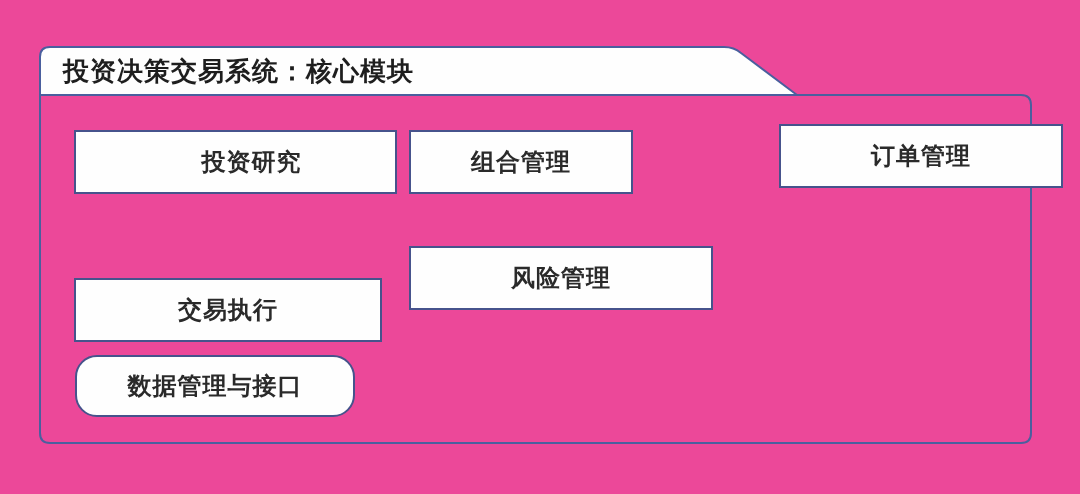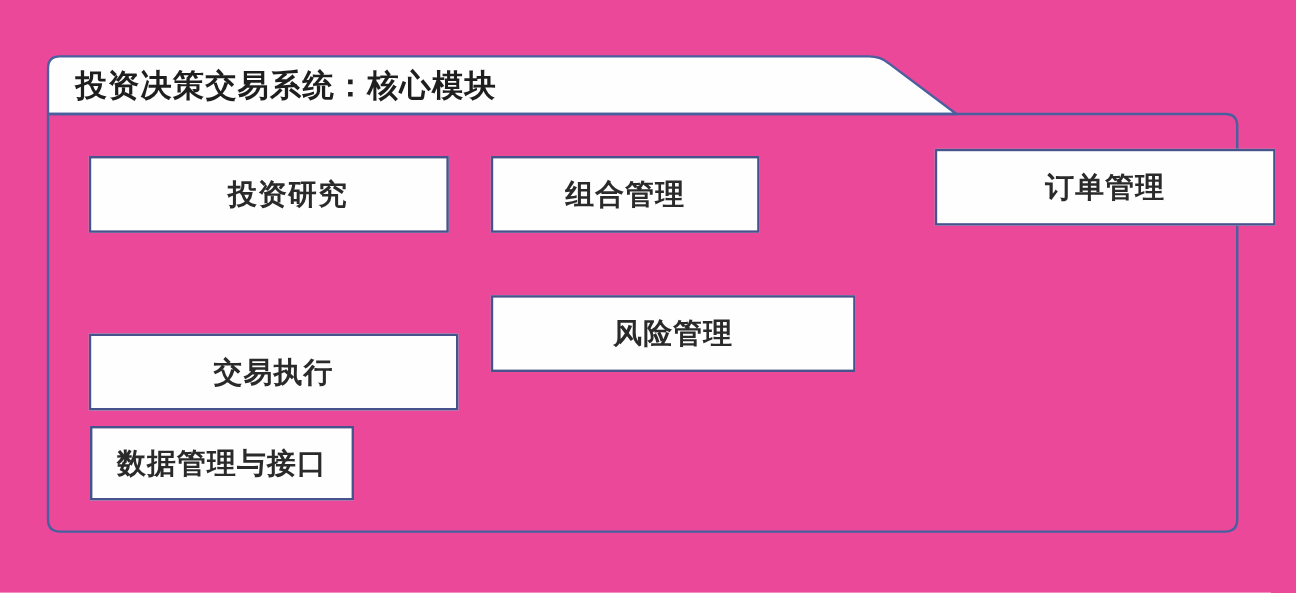--- a/index.html
+++ b/index.html
@@ -44,29 +44,29 @@
     justify-content: center;
   }
   .module-label {
     font-size: 24px;
     font-weight: bold;
     color: #2a2a2a;
     letter-spacing: 1px;
     white-space: nowrap;
   }
   
-  .pos-r1c1 { left: 74px;  top: 130px; width: 300px; height: 64px; padding-left: 32px; }
+  .pos-r1c1 { left: 74px;  top: 130px; width: 323px; height: 64px; padding-left: 32px; }
   .pos-r1c2 { left: 409px; top: 130px; width: 224px; height: 64px; }
   .pos-r1c3 { left: 740px; top: 124px; width: 284px; height: 64px; margin-left: 39px; }
   
   .pos-r2c1 { left: 74px;  top: 246px; width: 308px; height: 64px; margin-top: 32px; }
   .pos-r2c2 { left: 409px; top: 246px; width: 304px; height: 64px; }
   .pos-r2c3 { left: 740px; top: 246px; width: 266px; height: 64px; }
   
-  .pos-r3c1 { left: 75px;  top: 355px; width: 220px; height: 62px; }
+  .pos-r3c1 { left: 75px;  top: 355px; width: 280px; height: 62px; border-radius: 22px; }
 </style>
 </head>
 <body>
 
 <div class="canvas">
 
   <svg class="frame-svg" viewBox="0 0 1080 494" aria-hidden="true">
 
     <path d="M 40 95 L 40 57 Q 40 47 50 47 L 724 47 Q 734 47 741 53 L 797 95 Z" fill="#fefefe" stroke="#4a5f9e" stroke-width="2" stroke-linejoin="round"></path>
 

